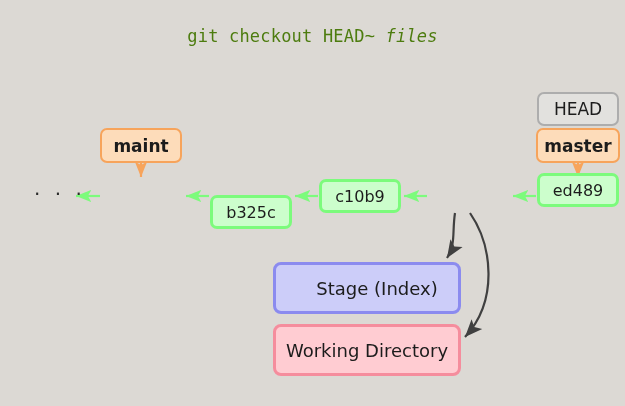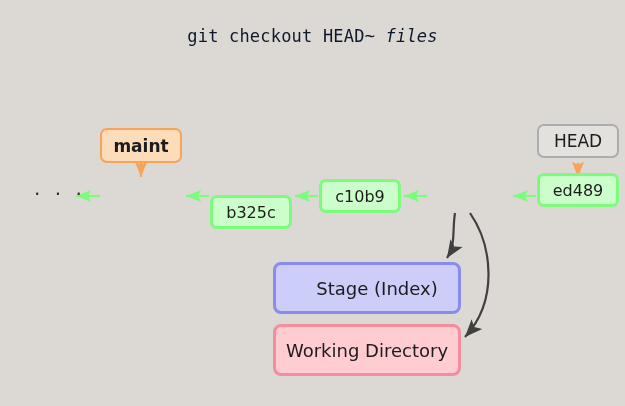--- a/index.html
+++ b/index.html
@@ -27,21 +27,21 @@
     pointer-events: none;
   }
   .title {
     position: absolute;
     left: 0;
     top: 26px;
     width: 625px;
     text-align: center;
     font-family: "DejaVu Sans Mono", monospace;
     font-size: 17px;
-    color: #0f172a;
+    color: #4d7c0f;
     letter-spacing: 0.2px;
   }
   .title .italic {
     font-style: italic;
   }
   .node {
     position: absolute;
     box-sizing: border-box;
     display: flex;
     align-items: center;
@@ -142,24 +142,27 @@
       <span>c10b9</span>
     </div>
   <div class="node commit" style="left:537px; top:173px;">
       <span>ed489</span>
     </div>
 
   <div class="node branch" style="left:100px; top:128px; width:82px; height:35px;">
       <span>maint</span>
     </div>
 
-  <div class="node headbox" style="left:537px; top:92px; width:82px; height:34px;margin-top:32px;">
+  <div class="node headbox" style="left:537px; top:92px; width:82px; height:34px;">
       <span>HEAD</span>
     </div>
 
+  <div class="node branch" style="left:536px; top:128px; width:84px; height:35px;">
+      <span>master</span>
+    </div>
 
   <div class="node stage" style="left:273px; top:262px; width:188px; height:52px;">
       <span>Stage (Index)</span>
     </div>
 
   <div class="node workdir" style="left:273px; top:324px; width:188px; height:52px;">
       <span>Working Directory</span>
     </div>
 
 </div>

